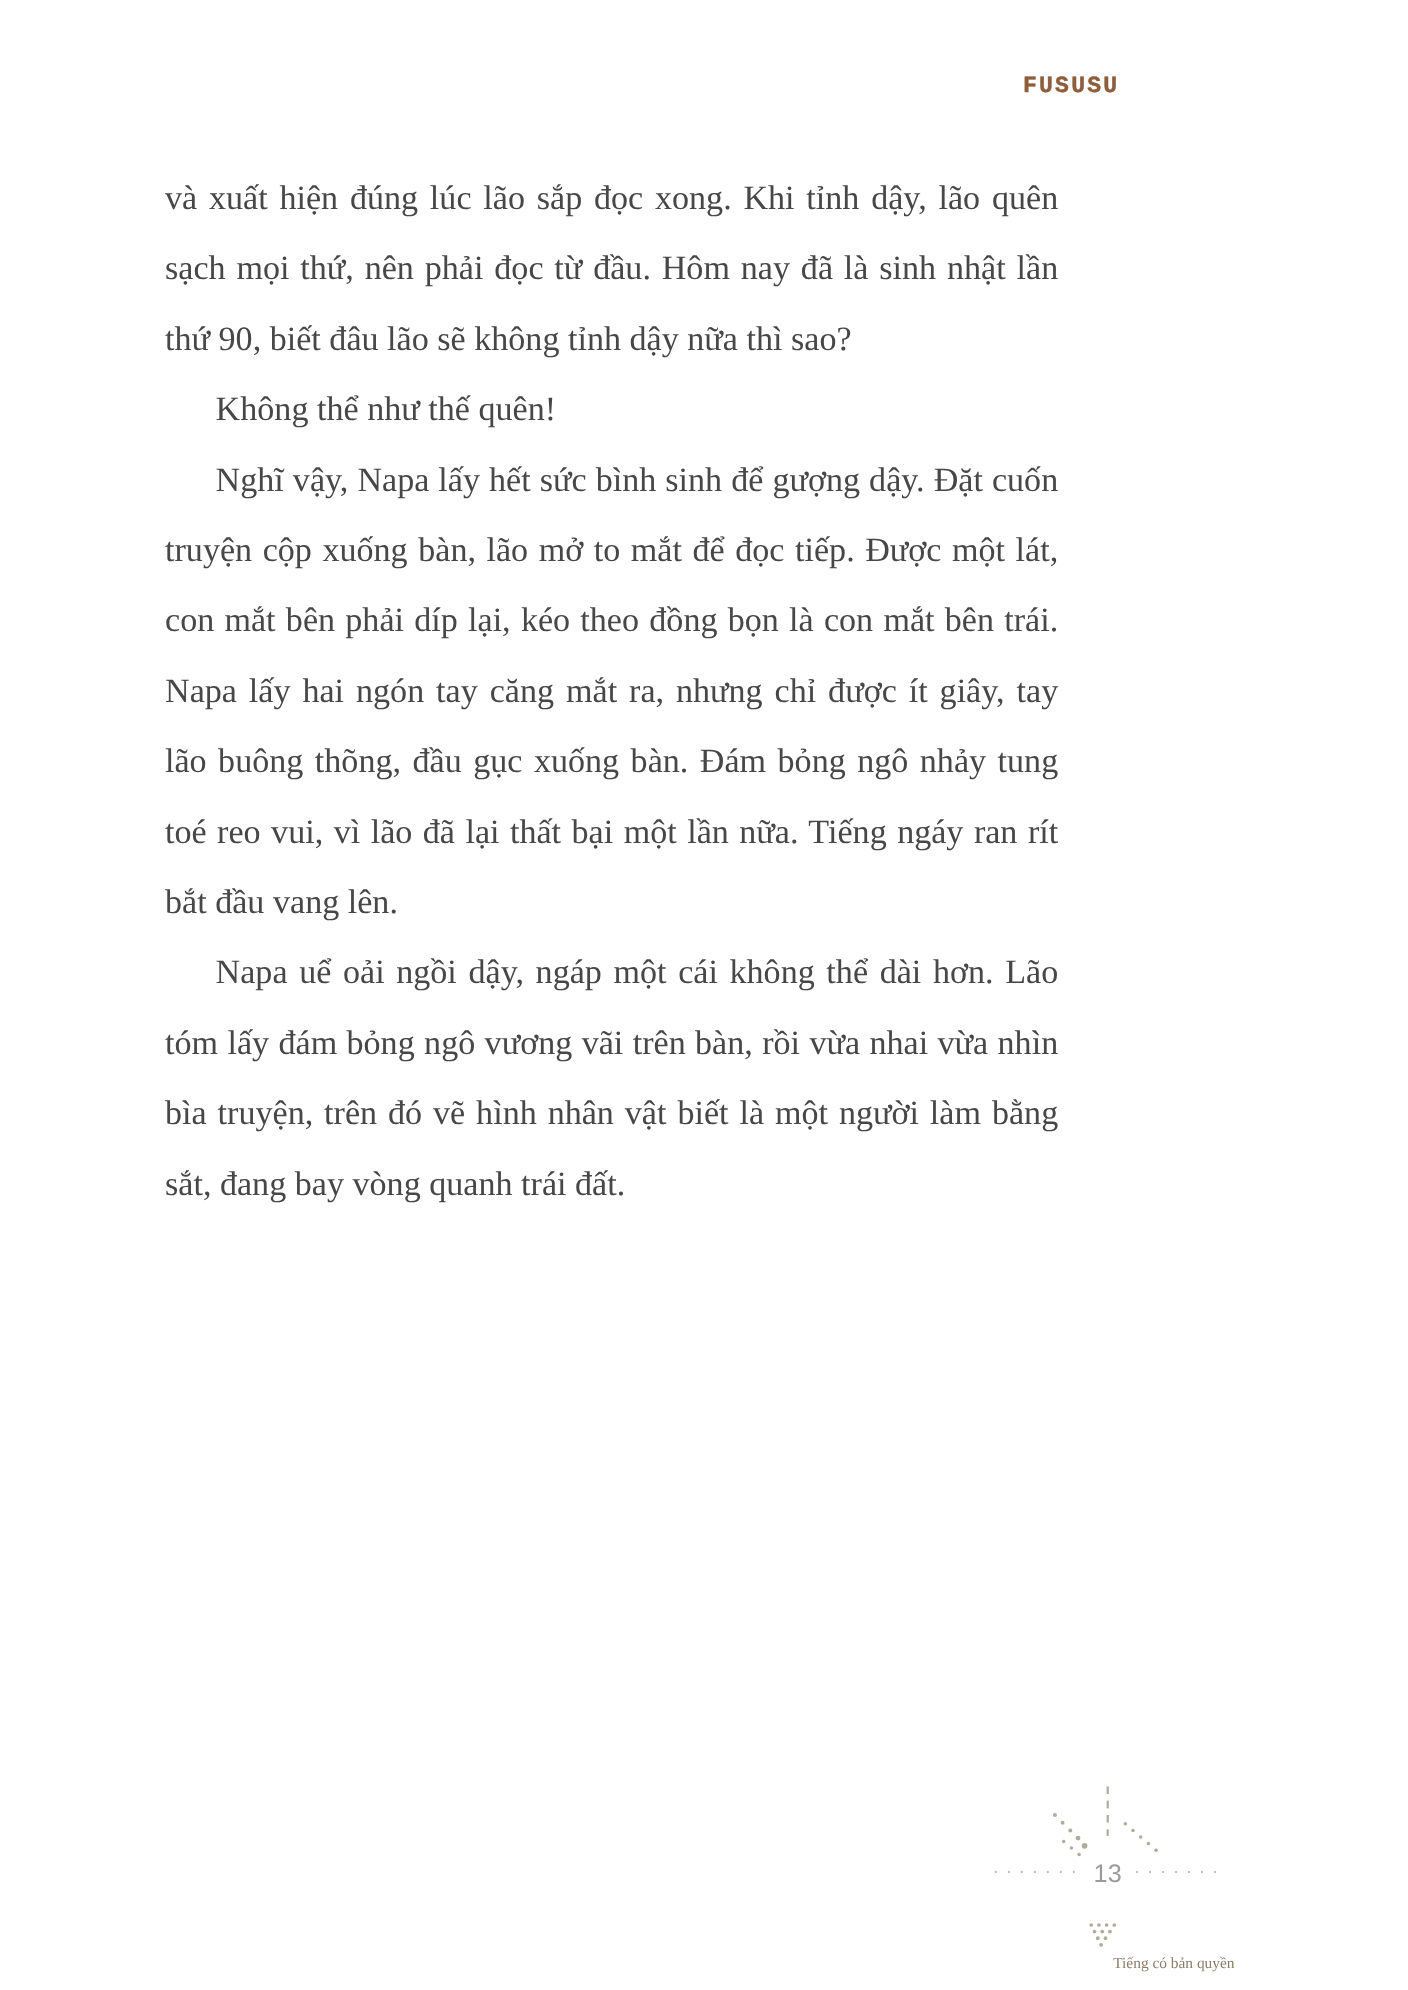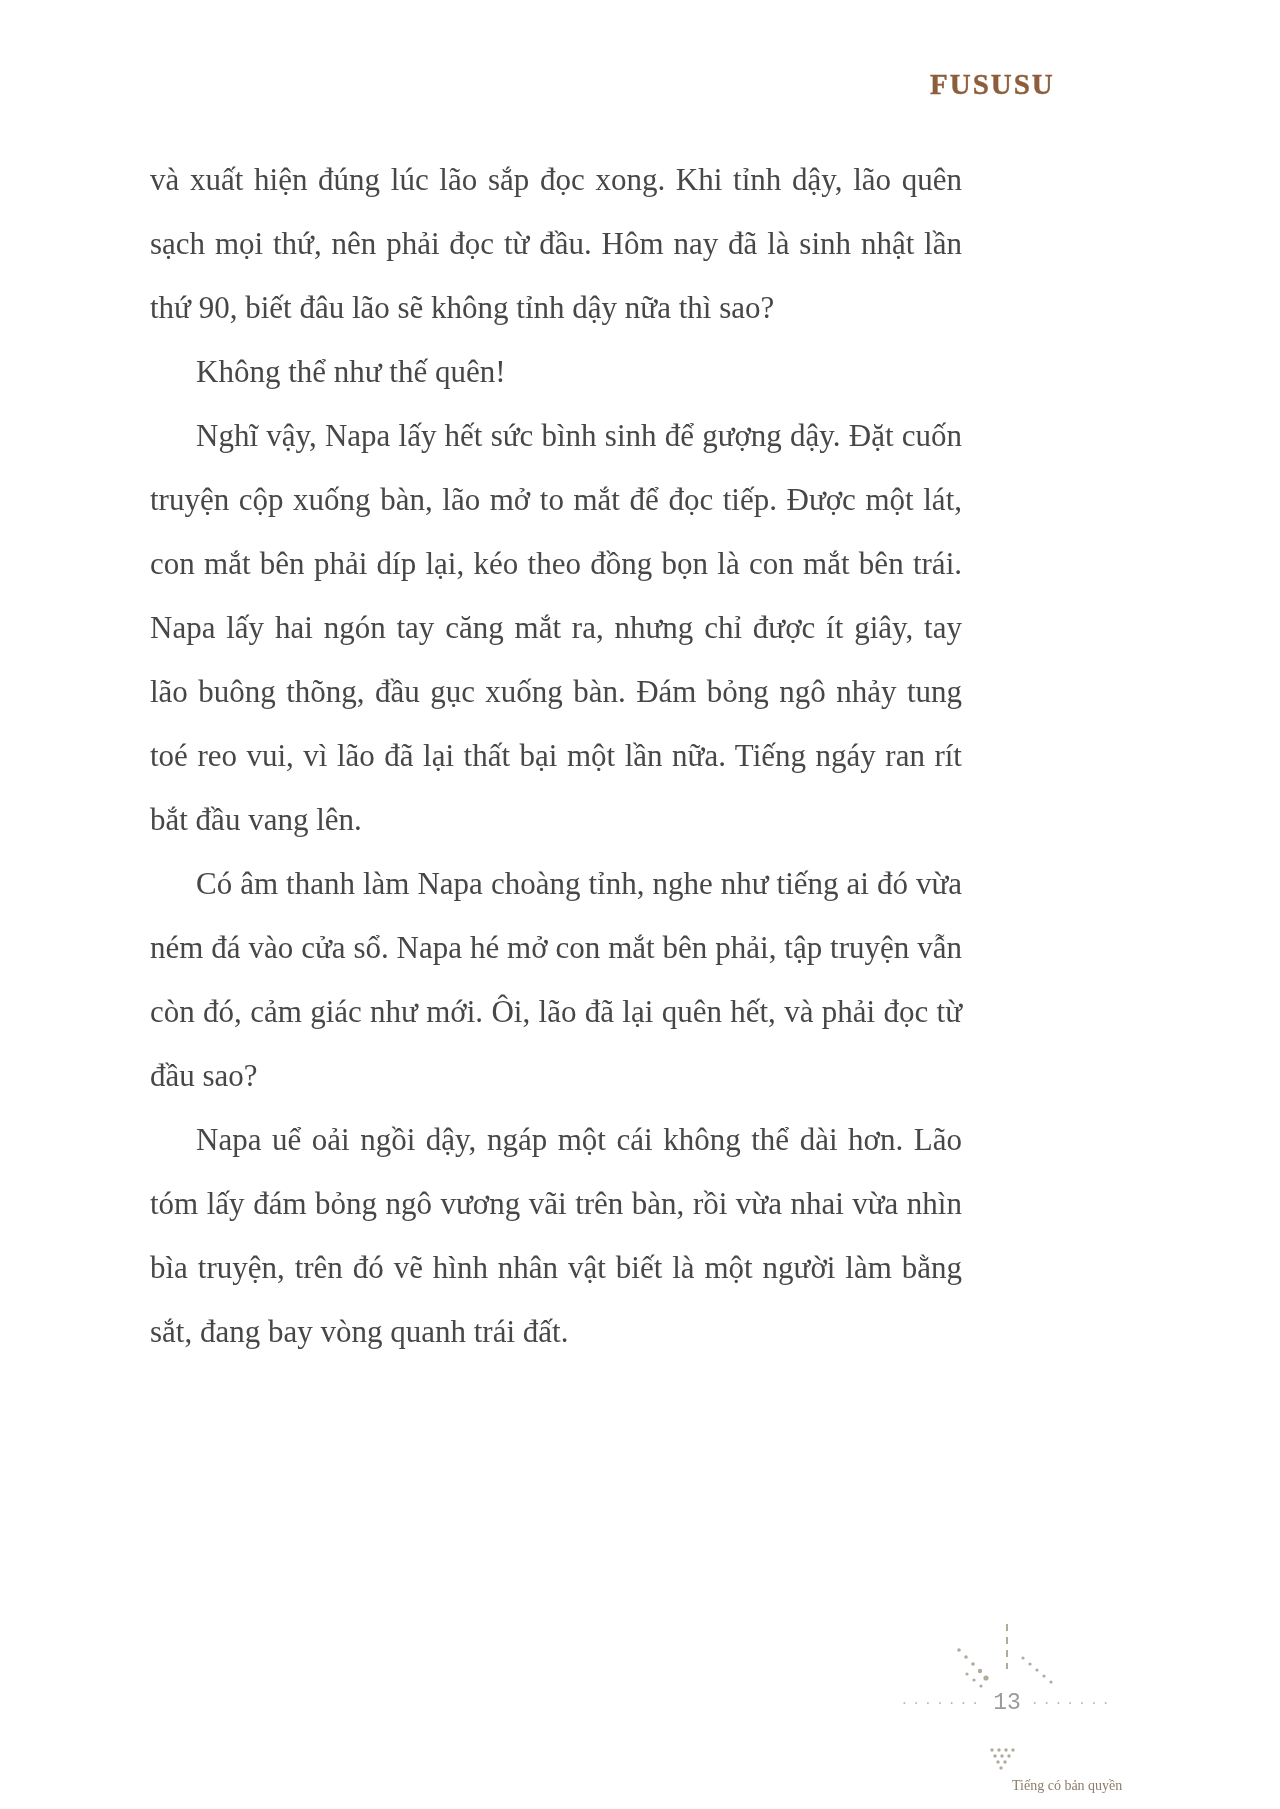--- a/index.html
+++ b/index.html
@@ -15,23 +15,23 @@
     width:1280px;height:1809px;
     background:#ffffff;
     position:relative;
     overflow:hidden;
     font-family:"Liberation Serif", serif;
   }
   .page{position:absolute;inset:0;}
   .brand{
     position:absolute;
     top:68px;left:930px;
-    font-family:Liberation Serif, serif;
+    font-family:Liberation Mono, monospace;
     font-weight:700;
-    font-size:29px;
+    font-size:21px;
     letter-spacing:2px;
     color:var(--brand);
     -webkit-text-stroke:0.4px var(--brand);
   }
   .text-block{
     position:absolute;
     top:148px;left:150px;width:812px;
     font-size:31px;
     line-height:64px;
     color:var(--body-text);
@@ -51,21 +51,21 @@
     gap:10px;
   }
   .pagenum-dots{
     font-family:"DejaVu Sans Mono", monospace;
     font-size:13px;
     letter-spacing:4px;
     color:#bdb6ab;
     position:relative;top:-4px;
   }
   .pagenum{
-    font-family:Liberation Mono, monospace;
+    font-family:Liberation Sans, sans-serif;
     font-size:23px;
     color:var(--page-number);
   }
   .ornament{
     position:absolute;
     left:984px;top:1744px;
   }
   .watermark{
     position:absolute;
     left:1012px;top:1778px;
@@ -78,21 +78,20 @@
 <body>
 
 <div class="page">
 
   <div class="brand">FUSUSU</div>
 
   <div class="text-block">
       <p>và xuất hiện đúng lúc lão sắp đọc xong. Khi tỉnh dậy, lão quên sạch mọi thứ, nên phải đọc từ đầu. Hôm nay đã là sinh nhật lần thứ 90, biết đâu lão sẽ không tỉnh dậy nữa thì sao?</p>
       <p class="indent">Không thể như thế quên!</p>
       <p class="indent">Nghĩ vậy, Napa lấy hết sức bình sinh để gượng dậy. Đặt cuốn truyện cộp xuống bàn, lão mở to mắt để đọc tiếp. Được một lát, con mắt bên phải díp lại, kéo theo đồng bọn là con mắt bên trái. Napa lấy hai ngón tay căng mắt ra, nhưng chỉ được ít giây, tay lão buông thõng, đầu gục xuống bàn. Đám bỏng ngô nhảy tung toé reo vui, vì lão đã lại thất bại một lần nữa. Tiếng ngáy ran rít bắt đầu vang lên.</p>
-      <p class="indent">Có âm thanh làm Napa choàng tỉnh, nghe như tiếng ai đó vừa ném đá vào cửa sổ. Napa hé mở con mắt bên phải, tập truyện vẫn còn đó, cảm giác như mới. Ôi, lão đã lại quên hết, và phải đọc từ đầu sao?</p>
       <p class="indent">Napa uể oải ngồi dậy, ngáp một cái không thể dài hơn. Lão tóm lấy đám bỏng ngô vương vãi trên bàn, rồi vừa nhai vừa nhìn bìa truyện, trên đó vẽ hình nhân vật biết là một người làm bằng sắt, đang bay vòng quanh trái đất.</p>
     </div>
 
   <svg class="sparkle" width="115" height="72" viewBox="0 0 115 72">
     <g fill="var(--deco)" stroke="none">
 
       <rect x="61" y="2" width="2" height="7"></rect>
       <rect x="61" y="15" width="2" height="7"></rect>
       <rect x="61" y="28" width="2" height="7"></rect>
       <rect x="61" y="41" width="2" height="6"></rect>

